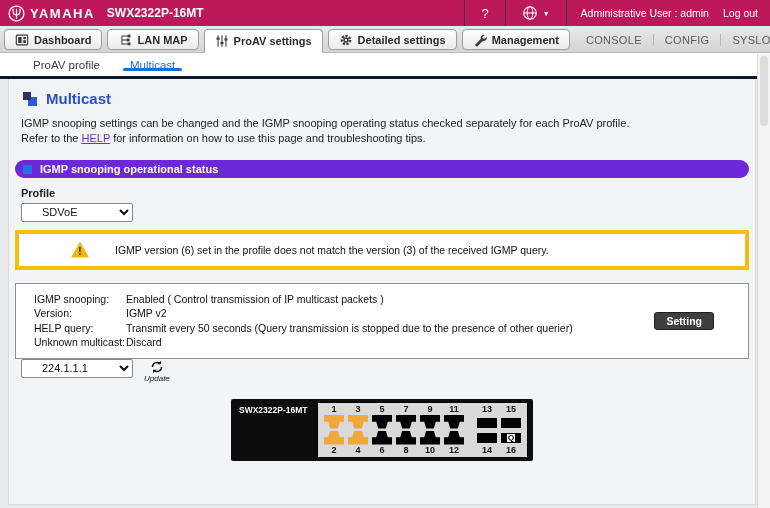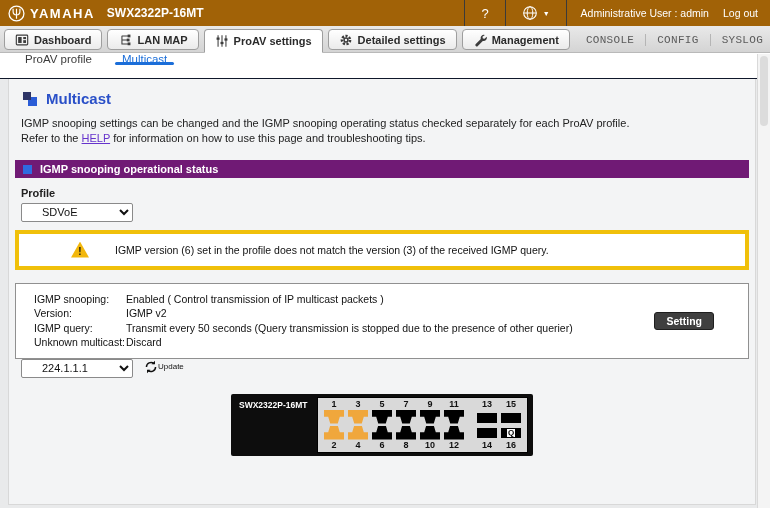--- a/index.html
+++ b/index.html
@@ -2,21 +2,21 @@
 <html><head>
 <meta charset="utf-8">
 <style>
   * { box-sizing: border-box; }
   html,body { margin:0; padding:0; }
   body {
     width:770px; height:508px; overflow:hidden; position:relative;
     font-family:"Liberation Sans", sans-serif; background:#e9eaeb; color:#222;
   }
   
-  .topbar { height:26px; background:#a16207; display:flex; align-items:center; color:#fff; }
+  .topbar { height:26px; background:#be185d; display:flex; align-items:center; color:#fff; }
   .logo { display:flex; align-items:center; gap:5px; padding:0 4px 0 8px; }
   .brand { font-size:13px; font-weight:bold; letter-spacing:1.5px; }
   .model { font-size:12px; font-weight:bold; margin-left:8px; }
   .topbar-right { margin-left:auto; display:flex; align-items:stretch; height:100%; }
   .tb-btn { display:flex; align-items:center; justify-content:center; padding:0 16px;
             border-left:1px solid #3a3a3a; cursor:pointer; }
   .tb-help { font-size:13px; }
   .tb-lang::after { content:"▼"; font-size:7px; margin-left:5px; color:#fff; }
   .tb-user { display:flex; align-items:center; gap:14px; padding:0 12px 0 14px;
              border-left:1px solid #3a3a3a; font-size:10.5px; }
@@ -27,43 +27,43 @@
   .tabs { display:flex; align-items:flex-end; height:100%; }
   .tab { height:21px; display:flex; align-items:center; gap:5px; padding:0 10px;
          background:linear-gradient(#ffffff,#ebebeb); border:1px solid #9e9e9e; border-radius:4px;
          margin:0 5px 2px 0; font-size:11px; font-weight:bold; color:#2b2b2b; cursor:pointer; white-space:nowrap; }
   .tab.active { position:relative; z-index:3; height:24px; margin-bottom:-1px; background:#fff;
                 border-bottom:1px solid #fff; border-radius:4px 4px 0 0; }
   .ticon { display:flex; width:14px; height:14px; }
   .ticon svg { width:14px; height:14px; }
   .quicklinks { margin-left:auto; display:flex; align-items:center; font-size:11px; color:#5a5a5a;
                 padding-bottom:6px; }
-  .quicklink { padding:0 11px; cursor:pointer; border-left:1px solid #b5b5b5; letter-spacing:.3px;font-family:Liberation Mono, monospace; }
+  .quicklink { padding:0 11px; cursor:pointer; border-left:1px solid #b5b5b5; letter-spacing:.3px; }
   .quicklink:first-child { border-left:none; }
   
-  .subtabbar { height:26px; background:#fff; display:flex; align-items:flex-start; padding-left:10px;
-               border-bottom:1px solid #0f172a; }
+  .subtabbar { height:26px; background:#fff; display:flex; align-items:center; padding-left:18px;
+               border-bottom:3px solid #0f172a; }
   .subtab { font-size:11.5px; color:#3c3c3c; padding:0 15px; display:flex; align-items:center;
             position:relative; cursor:pointer; }
   .subtab.active { color:#1b6ed9; }
   .subtab.active::after { content:""; position:absolute; left:8px; right:8px; bottom:0; height:3px;
             background:#1b6ed9; border-radius:2px; }
   
   .card { margin:0 14px 0 8px; background:#f3f4f5; height:426px;
           border-left:1px solid #d8d8d8; border-right:1px solid #d8d8d8; border-bottom:1px solid #d8d8d8;
           padding:0 0 4px 0; }
   .titleband { display:flex; align-items:center; gap:9px; padding:11px 14px 7px; }
   .title-icon { position:relative; width:14px; height:14px; }
   .title-icon .sq-blue { position:absolute; right:0; bottom:0; width:9px; height:9px; background:#2a5cd6; }
   .title-icon .sq-navy { position:absolute; left:0; top:0; width:8px; height:8px; background:#2d3466; }
   .page-title { font-size:15px; font-weight:bold; color:#2a50c8; }
   .desc { padding:2px 12px 10px; font-size:11px; line-height:15px; color:#222; }
   .desc a { color:#6633cc; text-decoration:underline; cursor:pointer; }
-  .section-bar { margin:4px 6px 0; background:#701a75; color:#fff; font-size:11px; font-weight:bold;
-                 padding:3px 8px; display:flex; align-items:center; gap:8px; }
+  .section-bar { margin:4px 6px 0; background:#6d28d9; color:#fff; font-size:11px; font-weight:bold;
+                 padding:3px 8px; display:flex; align-items:center; gap:8px;border-radius:9px; }
   .section-bar .sq { width:9px; height:9px; background:#2f6be0; flex:0 0 auto; }
   .field-label { margin:9px 0 3px 12px; font-size:11px; font-weight:bold; color:#222; }
   select { font-size:11px; height:19px; border:1px solid #8a8a8a; border-radius:2px; background:#fff; color:#111; }
   .profile-select, .group-select { width:112px; margin-left:12px;padding-left:16px; }
   
   .warnbox { margin:8px 6px 0; border:4px solid #f0c00a; background:#fff; display:flex;
              align-items:center; gap:26px; padding:8px 10px 8px 52px; }
   .warn-icon { position:relative; width:18px; height:16px; flex:0 0 auto; }
   .warn-icon::before { content:""; position:absolute; inset:0; background:#f2b70c;
              clip-path:polygon(50% 0,100% 100%,0 100%); }
@@ -74,22 +74,22 @@
   .statusbox { margin:13px 6px 0; border:1px solid #909090; background:#fff; padding:8px 10px 8px 18px;
                display:flex; align-items:center; }
   .status-rows { flex:1; }
   .status-row { display:flex; font-size:10.5px; line-height:14.5px; color:#111; }
   .status-label { width:92px; flex:0 0 auto; }
   .setting-btn { background:#3f3f3f; color:#fff; font-size:10.5px; font-weight:bold;
                  border:1px solid #1e1e1e; border-radius:3px; padding:2px 11px; margin-right:24px;
                  cursor:pointer; font-family:"Liberation Sans",sans-serif; }
   
   .group-row { display:flex; align-items:flex-start; gap:11px; }
-  .update { display:flex; flex-direction:row; align-items:center; font-size:8px; color:#111;
-            cursor:pointer; margin-top:1px; }
+  .update { display:flex; flex-direction:column; align-items:center; font-size:8px; color:#111;
+            cursor:pointer; margin-top:1px;font-style:italic; }
   .update svg { width:14px; height:14px; }
   
   .switch-wrap { display:flex; justify-content:center; margin-top:16px; }
   .switch { background:#0d0d0d; border-radius:2px; padding:3px 5px; display:flex; gap:5px; }
   .switch-model { color:#fff; font-size:8.5px; font-weight:bold; padding:3px 2px 0 3px; width:76px; }
   .port-panel { background:#d9d9d9; border:1px solid #000; display:flex; align-items:center;
                 padding:1px 6px; gap:4px; }
   .pcol { display:flex; flex-direction:column; align-items:center; width:20px; }
   .colgap { width:5px; }
   .pnum { font-size:9px; font-weight:bold; color:#111; height:11px; line-height:11px; }
@@ -236,21 +236,21 @@
     <div class="status-rows" id="status-rows">
         <div class="status-row">
           <span class="status-label">IGMP snooping:</span>
           <span>Enabled ( Control transmission of IP multicast packets )</span>
         </div>
         <div class="status-row">
           <span class="status-label">Version:</span>
           <span>IGMP v2</span>
         </div>
         <div class="status-row">
-          <span class="status-label">IGMP query:</span>
+          <span class="status-label">HELP query:</span>
           <span>Transmit every 50 seconds (Query transmission is stopped due to the presence of other querier)</span>
         </div>
         <div class="status-row">
           <span class="status-label">Unknown multicast:</span>
           <span>Discard</span>
         </div>
       </div>
     <button class="setting-btn">Setting</button>
   </div>
 

